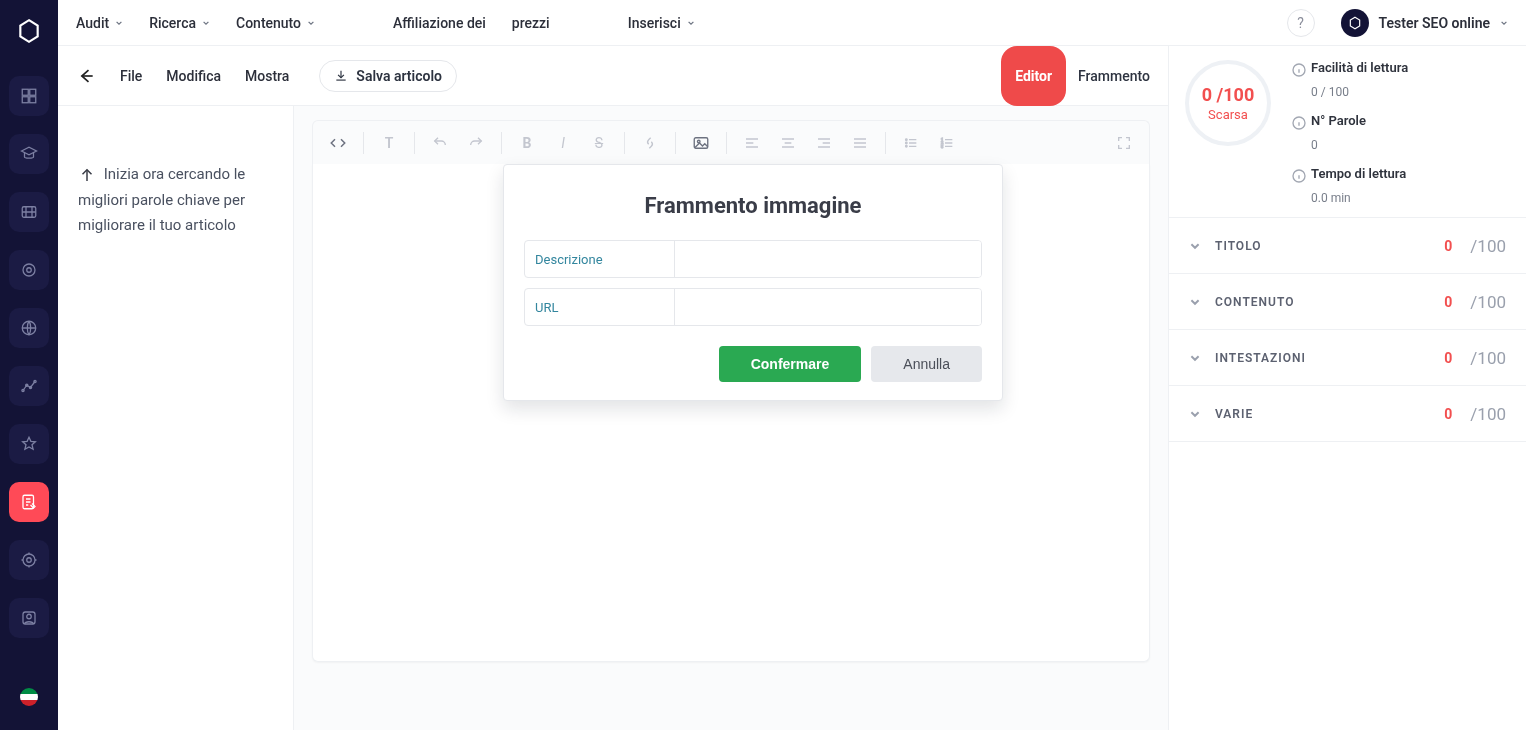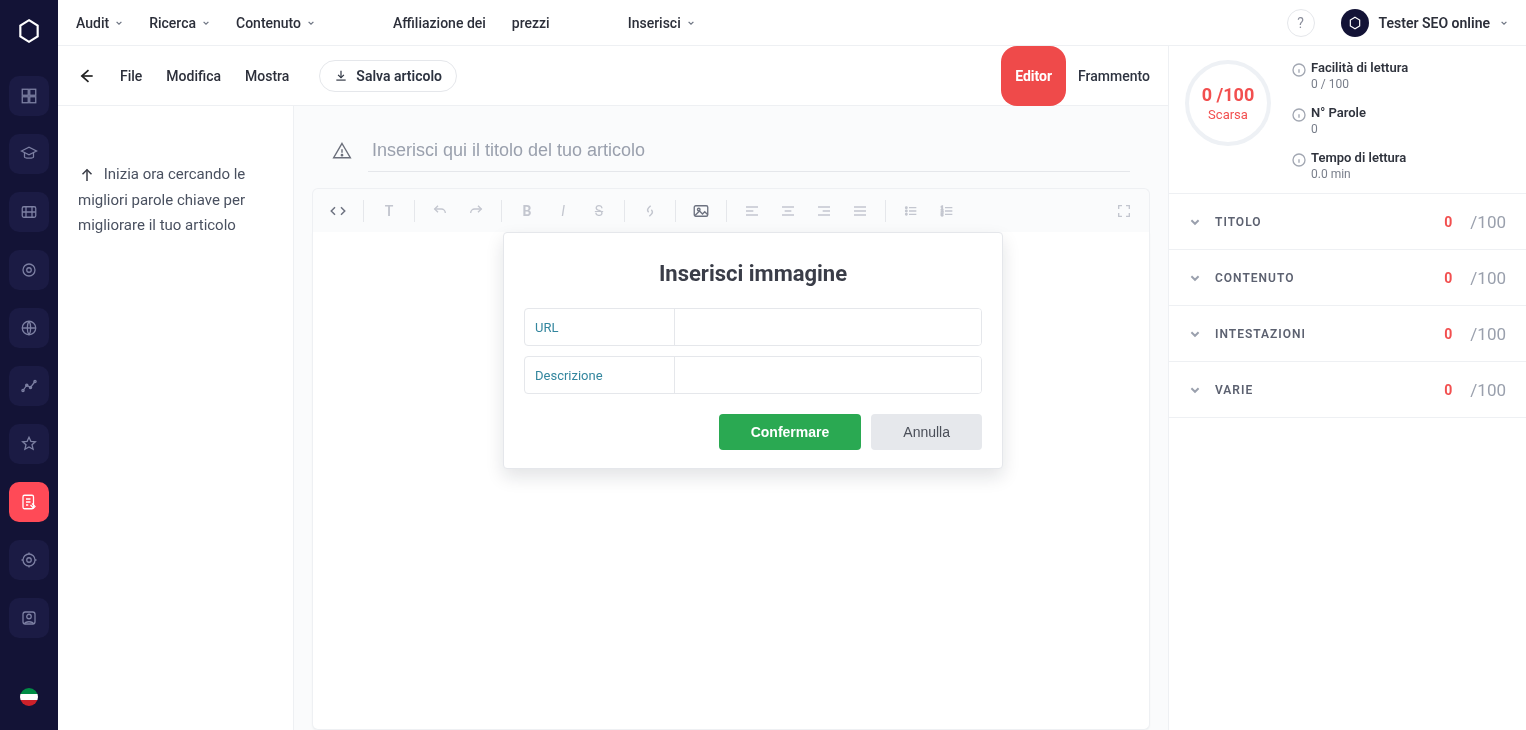--- a/index.html
+++ b/index.html
@@ -191,21 +191,21 @@
   .score-ring{
     width:86px;height:86px;border-radius:50%;border:4px solid #eef1f5;display:flex;align-items:center;justify-content:center;
     flex-direction:column;margin-right:20px;
   }
   .score-ring .score{color:var(--red2);font-weight:700;font-size:18px}
   .score-ring .quality{color:var(--red2);font-size:13px;margin-top:2px}
   .metric-lines{display:flex;flex-direction:column;gap:14px}
   .metric{display:flex;align-items:flex-start;gap:4px}
   .metric .info-icon{color:#a2a7b2;margin-top:2px}
   .metric .mlabel{font-weight:600;font-size:13px;color:#2f333d}
-  .metric .mvalue{font-size:12px;color:#787e8a;margin-top:2px}
+  .metric .mvalue{font-size:12px;color:#787e8a;margin-top:10px}
   .accordion{border-top:1px solid var(--line2)}
   .acc-item{
     height:56px;display:flex;align-items:center;padding:0 20px;gap:14px;
     border-bottom:1px solid var(--line2);cursor:pointer;
   }
   .acc-item .chev{color:#9aa0ad}
   .acc-item .label{letter-spacing:1px;color:#5c6170;font-size:12px;font-weight:600}
   .acc-item .spacer{flex:1}
   .acc-item .score0{color:var(--red2);font-weight:700;margin-right:4px}
   .acc-item .den{color:#9aa0ad;font-size:17px}
@@ -388,30 +388,20 @@
       <svg width="18" height="18" viewBox="0 0 24 24" fill="none" stroke="#3a3d47" stroke-width="2">
           <path d="M12 20 V5"></path>
           <path d="M6 11 L12 5 L18 11"></path>
         </svg>
     </span>
     <span>Inizia ora cercando le migliori parole chiave per migliorare il tuo articolo</span>
   </div>
 </aside>
 
 <main class="main">
-  <div class="title-row">
-    <span class="title-icon">
-      <svg width="20" height="20" viewBox="0 0 24 24" fill="none" stroke="#6a6e7a" stroke-width="1.7">
-          <path d="M12 3 L22 20 H2 Z"></path>
-          <path d="M12 10 V14"></path>
-          <circle cx="12" cy="17" r="0.8" fill="#6a6e7a"></circle>
-        </svg>
-    </span>
-    <input class="title-input" placeholder="Inserisci qui il titolo del tuo articolo" style="">
-  </div>
 
   <div class="editor-toolbar">
     <div class="tb-btn strong">
       <svg width="18" height="18" viewBox="0 0 24 24" fill="none" stroke="#6d7280" stroke-width="2">
           <path d="M8 7 L3 12 L8 17"></path>
           <path d="M16 7 L21 12 L16 17"></path>
         </svg>
     </div>
     <div class="tb-sep"></div>
     <div class="tb-btn">
@@ -497,28 +487,28 @@
     <div class="tb-right tb-btn">
       <svg width="16" height="16" viewBox="0 0 24 24" fill="none" stroke="#c3c6cf" stroke-width="2">
           <path d="M4 9 V4 H9 M15 4 H20 V9 M20 15 V20 H15 M9 20 H4 V15"></path>
         </svg>
     </div>
   </div>
 
   <div class="editor-body">
 
     <div class="modal">
-      <h2>Inserisci immagine</h2>
-
+      <h2>Frammento immagine</h2>
+
+      <div class="field">
+        <div class="flabel">Descrizione</div>
+        <input type="text" style="">
+      </div>
       <div class="field">
         <div class="flabel">URL</div>
-        <input type="text" style="">
-      </div>
-      <div class="field">
-        <div class="flabel">Descrizione</div>
         <input type="text" style="">
       </div>
 
       <div class="modal-actions">
         <button class="btn confirm">Confermare</button>
         <button class="btn cancel">Annulla</button>
       </div>
     </div>
   </div>
 </main>

